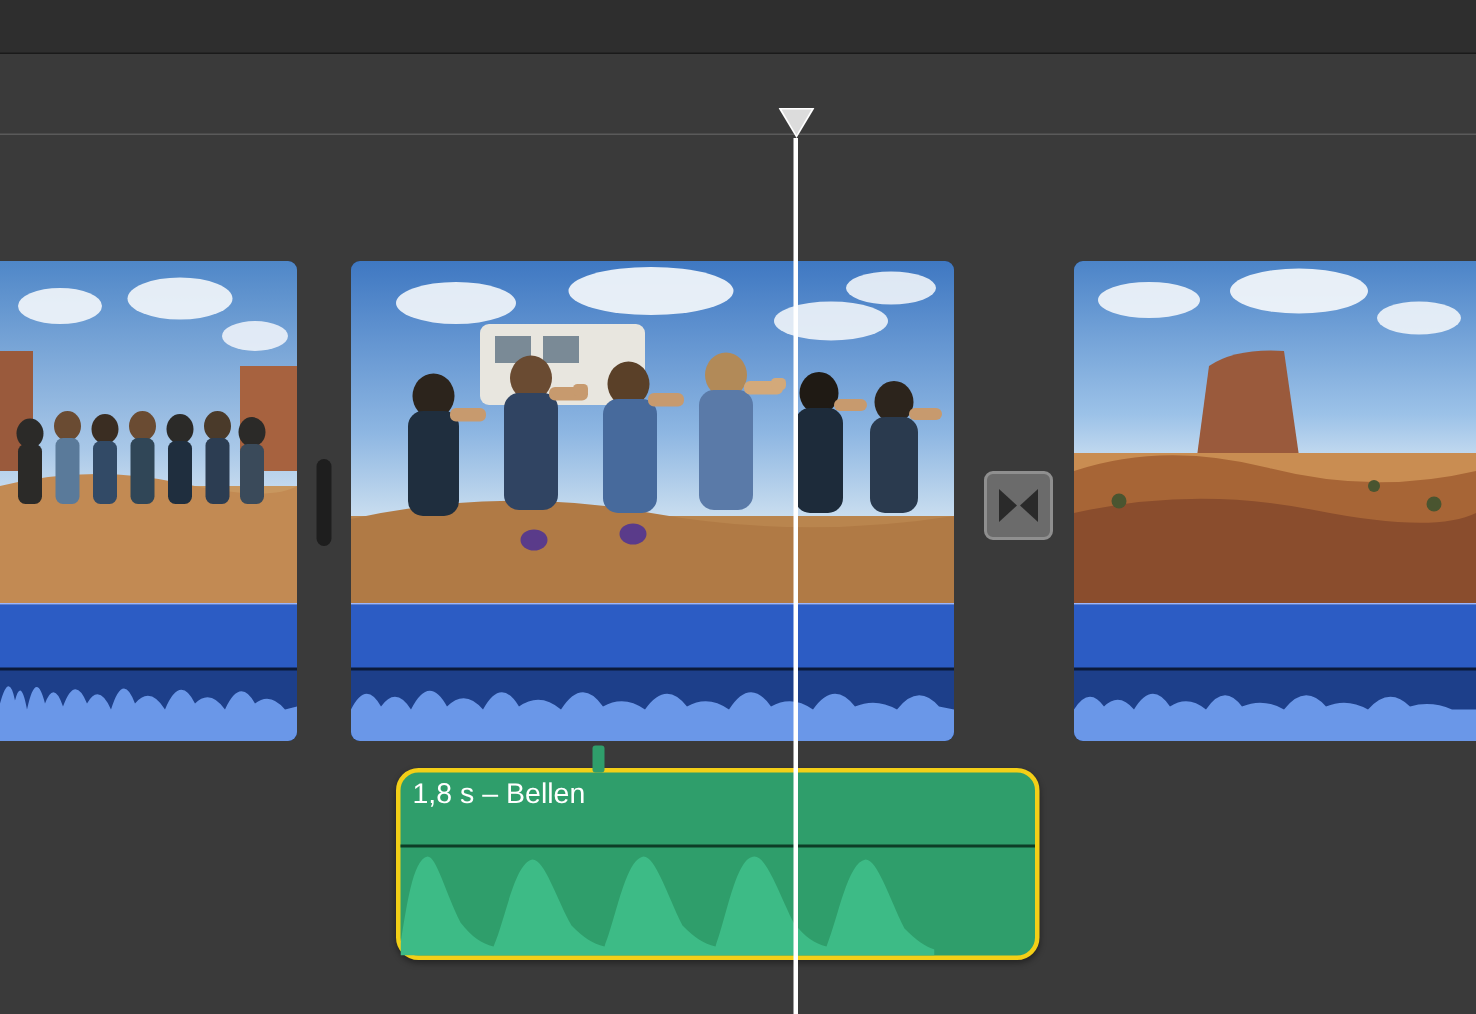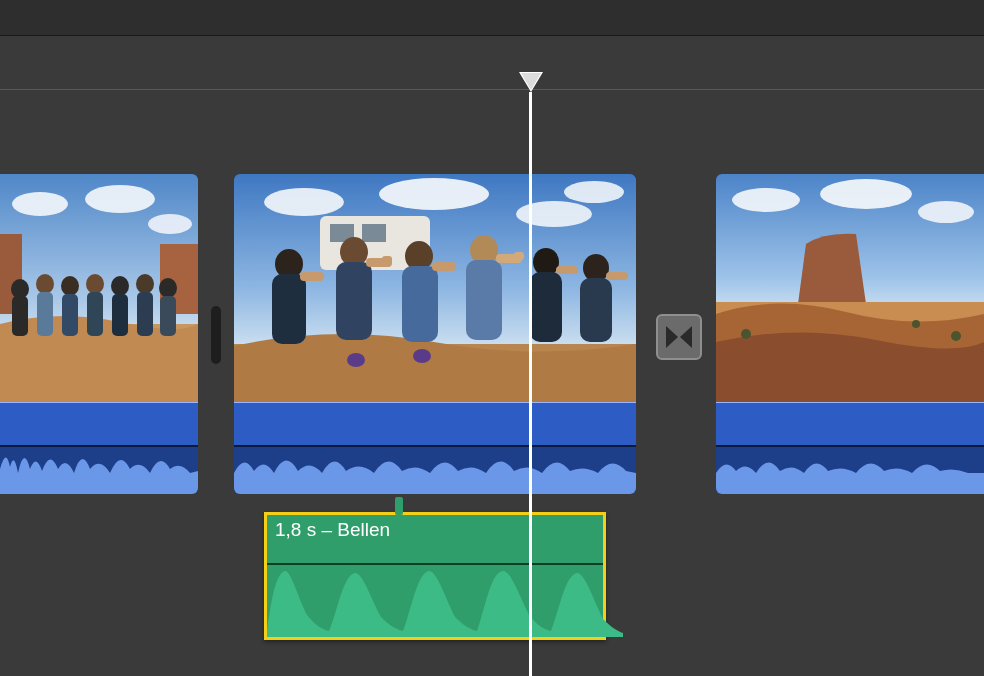--- a/index.html
+++ b/index.html
@@ -74,25 +74,25 @@
   #clip3 { left: 716px; width: 268px; border-top-right-radius: 0; border-bottom-right-radius: 0; }
 
   
   .thumb svg { width: 100%; height: 100%; display: block; }
 
   
   .sfx-clip {
     position: absolute;
     left: 264px;
     top: 476px;
-    width: 342px;
+    width: 429px;
     height: 128px;
     background: #2f9e6b;
     border: 3px solid #f3cf17;
-    border-radius: 0;
+    border-radius: 15px;
     box-shadow: 0 2px 4px rgba(0,0,0,0.4);
   }
   .sfx-clip .pin {
     position: absolute;
     top: -18px;
     left: 128px;
     width: 8px;
     height: 18px;
     background: #2f9e6b;
     border-radius: 2px;

